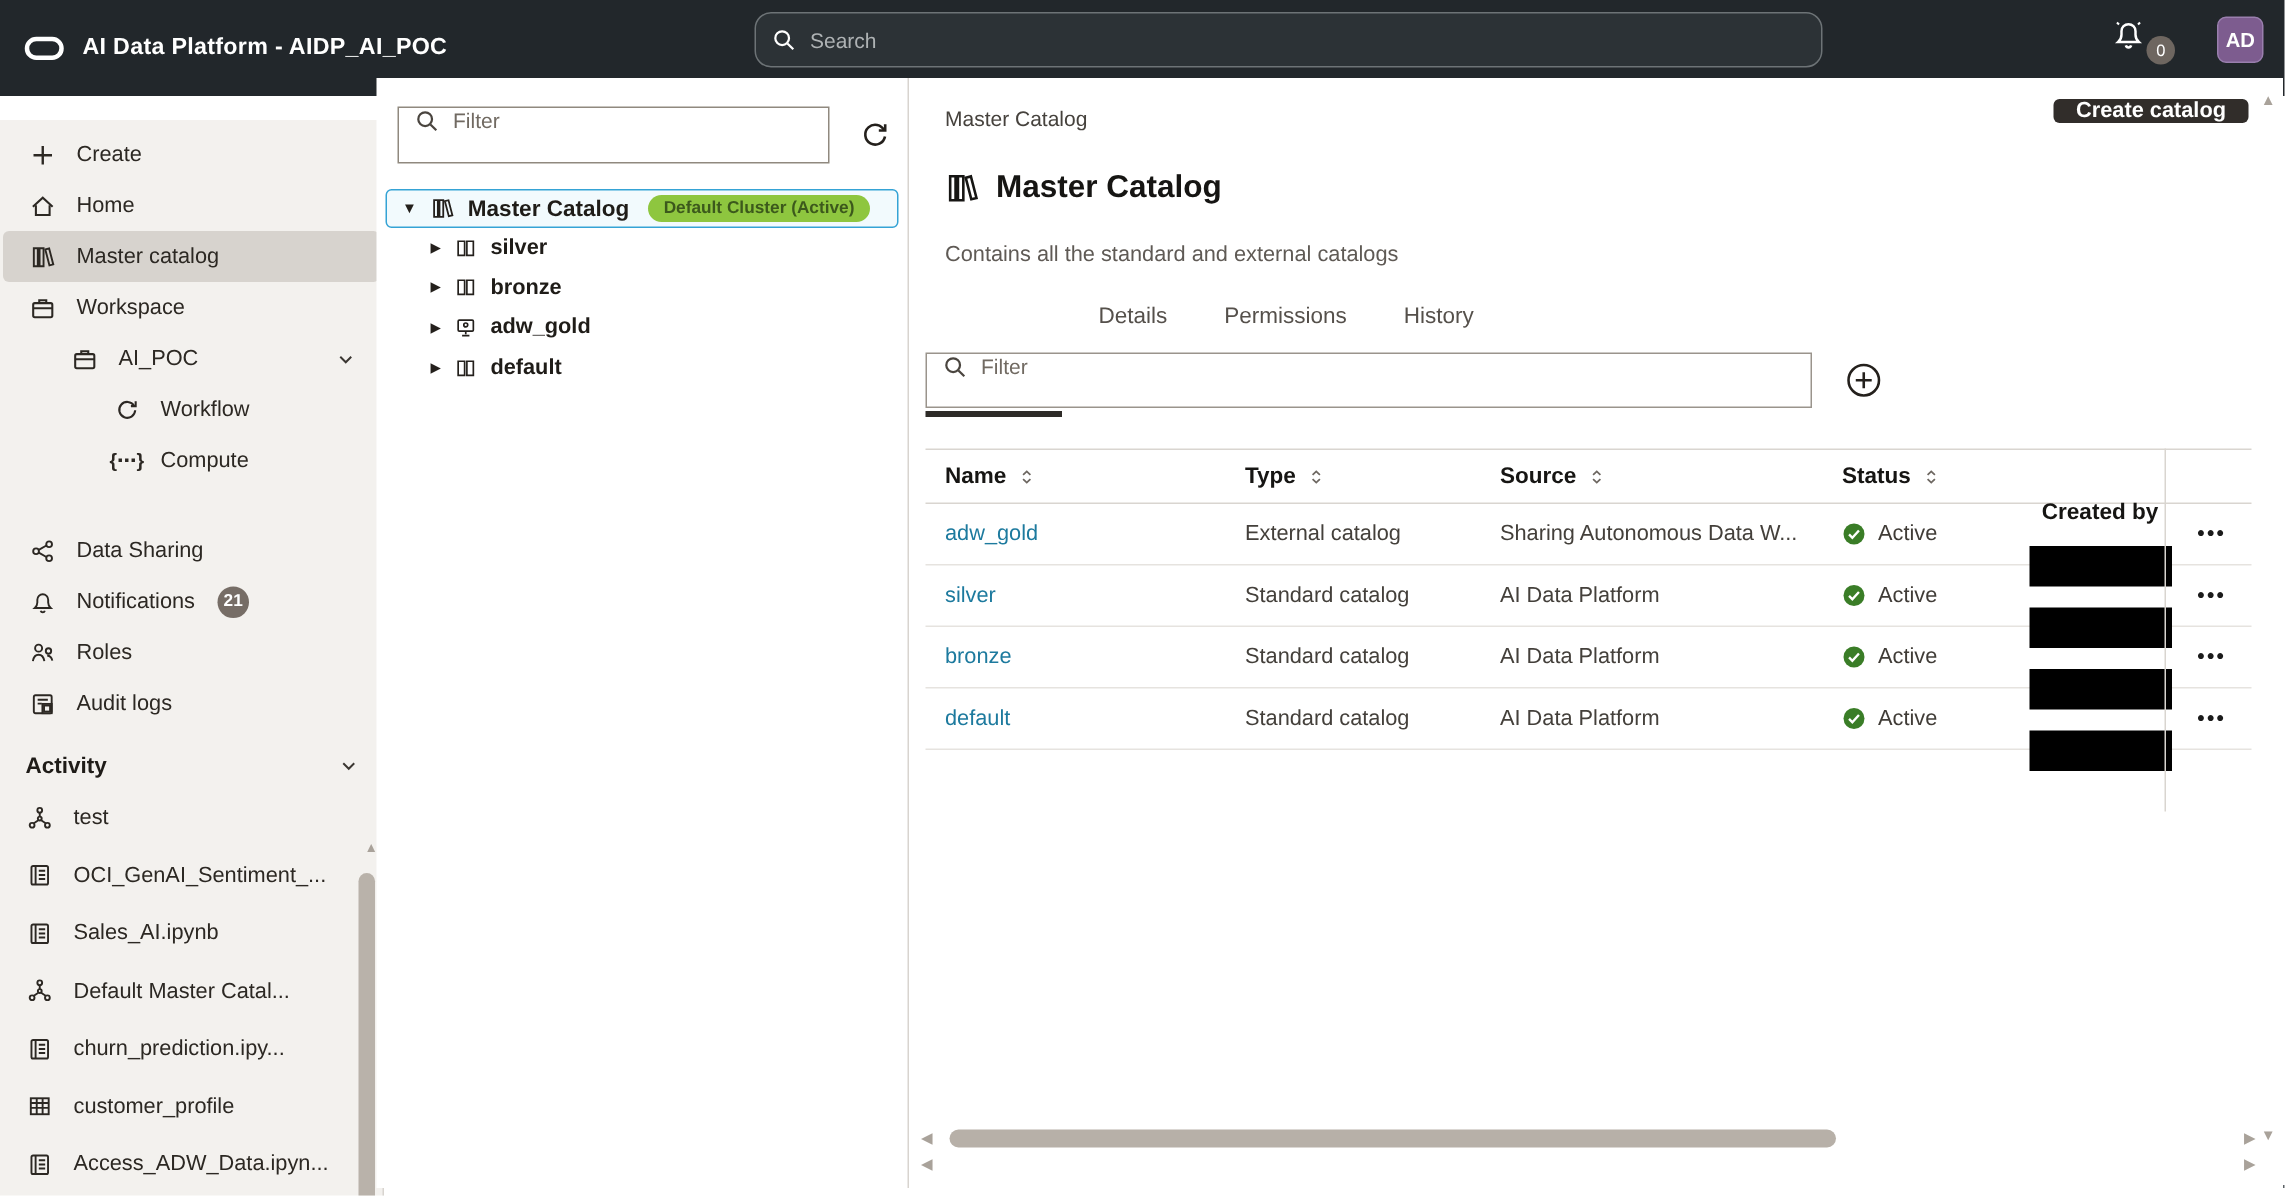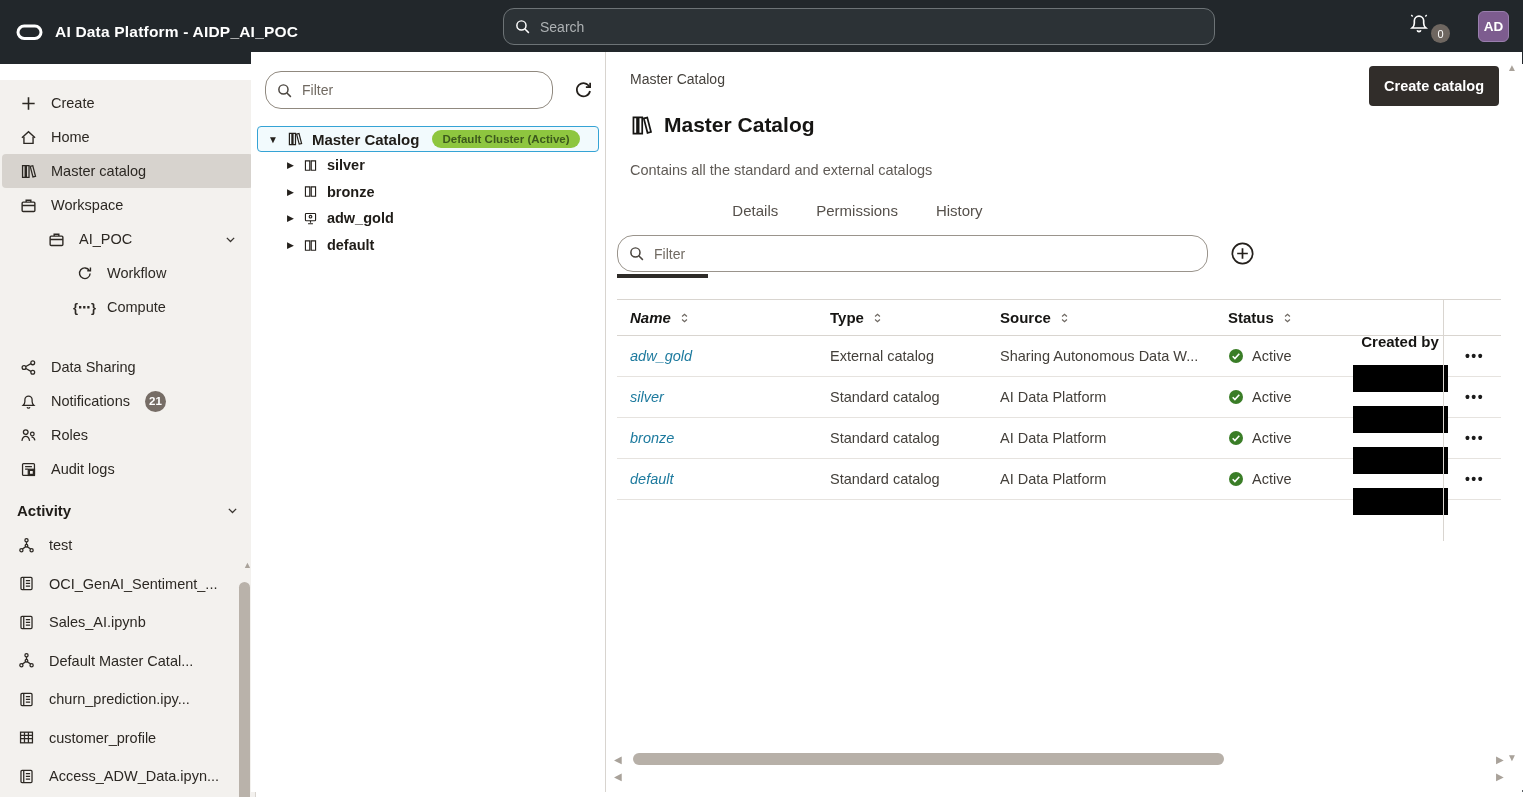--- a/index.html
+++ b/index.html
@@ -33,56 +33,56 @@
   .activity-header { height:32px; margin-top:8px; display:flex; align-items:center; padding-left:17px; font-size:15px; font-weight:700; color:#1f1c18; position:relative; cursor:pointer; }
   .activity-item { height:38.5px; display:flex; align-items:center; gap:13px; padding-left:17px; font-size:14.5px; color:#2c2823; cursor:pointer; }
   .activity-item .icon { width:19px; height:19px; display:flex; align-items:center; justify-content:center; color:#2c2823; flex:none; }
   .side-scrollbar { position:absolute; right:4px; top:488px; width:12px; height:252px; }
   .side-scroll-up { position:absolute; right:3px; top:480px; font-size:9px; color:#a9a29a; }
   .side-thumb { position:absolute; left:0; top:14px; width:11px; height:238px; background:#b9b2aa; border-radius:6px; cursor:grab; }
 
   
   .tree-panel { position:absolute; left:251px; top:52px; width:355px; height:740px; background:#fff; border-right:1px solid #d8d4cf; }
   .tree-filter-row { position:absolute; left:14px; top:19px; width:330px; display:flex; align-items:center; }
-  .filter-box { width:290px; height:38px; border:1px solid #90897f; border-radius:16px; display:flex; align-items:center; padding:0 10px; gap:9px; background:#fff; }
+  .filter-box { width:290px; height:38px; border:1px solid #90897f; border-radius:0; display:flex; align-items:flex-start; padding:0 10px; gap:9px; background:#fff; }
   .filter-box svg { flex:none; color:#4a453f; }
   .filter-box input { flex:1; border:none; outline:none; font-size:14px; color:#2c2823; font-family:inherit; }
   .filter-box input::placeholder { color:#716a62; }
   .refresh-btn { margin-left:18px; width:24px; height:24px; color:#24201c; cursor:pointer; display:flex; align-items:center; justify-content:center; }
   .tree { position:absolute; left:6px; top:74px; width:342px; }
   .tree-root { height:26px; border:1px solid #35a3d5; background:#f2fafd; border-radius:4px; display:flex; align-items:center; padding:0 8px 0 10px; gap:9px; cursor:pointer; }
   .tree-root .tri { font-size:10px; color:#24201c; }
   .tree-root .icon { color:#24201c; display:flex; }
   .tree-root-label { font-size:15px; font-weight:700; color:#1f1c18; }
   .cluster-badge { margin-left:4px; background:#8ec63f; color:#3c591c; font-size:11.5px; font-weight:700; border-radius:10px; padding:3px 10px; white-space:nowrap; }
   .tree-child { height:26.6px; display:flex; align-items:center; gap:9px; padding-left:30px; cursor:pointer; }
   .tree-child .tri { font-size:9px; color:#24201c; }
   .tree-child .icon { color:#24201c; display:flex; }
   .tree-child-label { font-size:14.5px; font-weight:700; color:#1f1c18; }
 
   
   .main { position:absolute; left:606px; top:52px; width:916px; height:740px; background:#fff; }
   .breadcrumb { position:absolute; left:24px; top:19px; font-size:14px; color:#46423d; cursor:pointer; }
-  .create-btn { position:absolute; right:23px; top:14px; height:40px; background:#312d2a; color:#fff; border:none; border-radius:4px; font-size:14.5px; font-weight:700; padding:0 15px; cursor:pointer; font-family:inherit; }
+  .create-btn { position:absolute; right:23px; top:14px; height:16px; background:#312d2a; color:#fff; border:none; border-radius:4px; font-size:14.5px; font-weight:700; padding:0 15px; cursor:pointer; font-family:inherit; }
   .main-scroll-up { position:absolute; right:5px; top:10px; font-size:10px; color:#a9a29a; cursor:pointer; }
   .page-title-row { position:absolute; left:24px; top:61px; display:flex; align-items:center; gap:11px; color:#161513; }
   .page-title { font-size:21px; font-weight:700; color:#161513; }
   .page-subtitle { position:absolute; left:24px; top:110px; font-size:14.5px; color:#5f5a55; }
   .tabs { position:absolute; left:11px; top:142px; display:flex; }
   .tab { font-size:15px; color:#55504b; padding:8px 14px 11px 14px; margin-right:10px; cursor:pointer; border-bottom:4px solid transparent; }
   .tab.active { font-weight:700; color:#161513; border-bottom-color:#2e2b28;margin-top:44px; }
   .main-filter-row { position:absolute; left:11px; top:183px; display:flex; align-items:center; }
   .main-filter-row .filter-box { width:591px; height:37px; border-color:#9a948c; }
   .add-btn { margin-left:21px; width:26px; height:26px; color:#24201c; cursor:pointer; display:flex; align-items:center; justify-content:center; background:none; border:none; }
 
   
   .table { position:absolute; left:11px; top:247px; width:884px; }
   .t-header { display:flex; height:37px; align-items:center; border-top:1px solid #d9d5d0; border-bottom:1px solid #d9d5d0; }
   .t-row { display:flex; height:41px; align-items:center; border-bottom:1px solid #e6e3df; }
-  .c-name { width:213px; padding-left:13px;font-style:italic; }
+  .c-name { width:213px; padding-left:13px; }
   .c-type { width:170px; }
   .c-source { width:228px; }
   .c-status { width:124px; }
   .c-created { width:96px; text-align:center;margin-top:48px; }
   .c-actions { width:53px; text-align:center; }
   .th { font-size:15px; font-weight:700; color:#161513; display:flex; align-items:center; gap:7px; }
   .sort-ic { color:#6e6862; cursor:pointer; display:flex; }
   .cell-link { font-size:14.5px; color:#1d7a9e; cursor:pointer; }
   .cell-text { font-size:14.5px; color:#44403b; }
   .status-cell { display:flex; align-items:center; gap:8px; font-size:14.5px; color:#403c37; }

